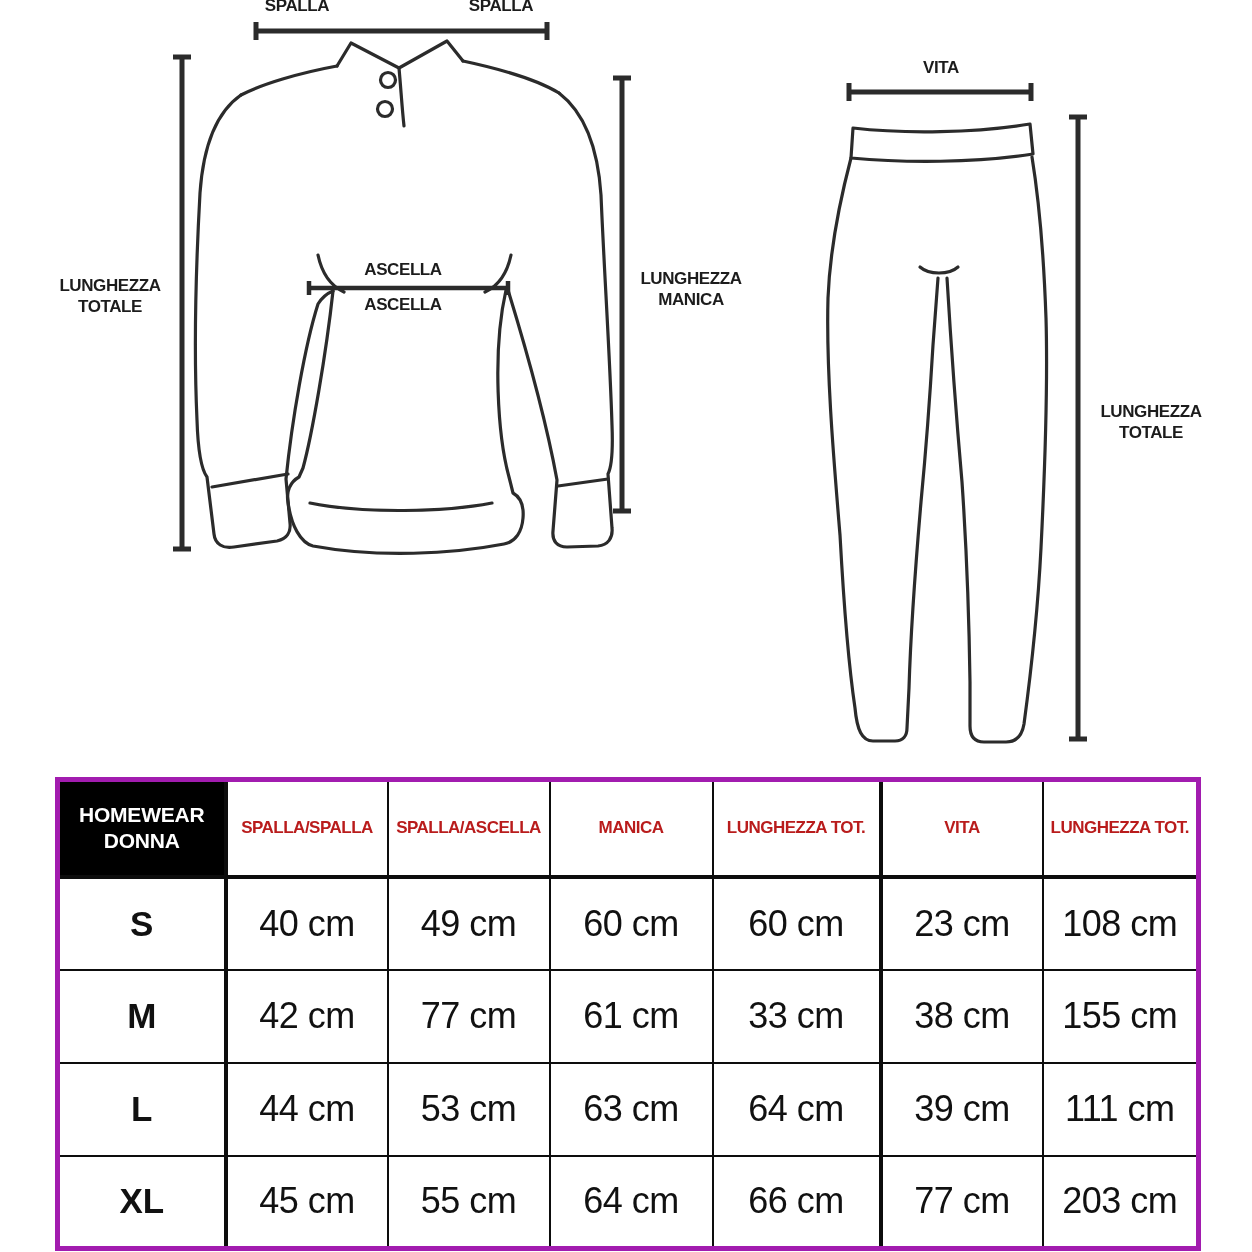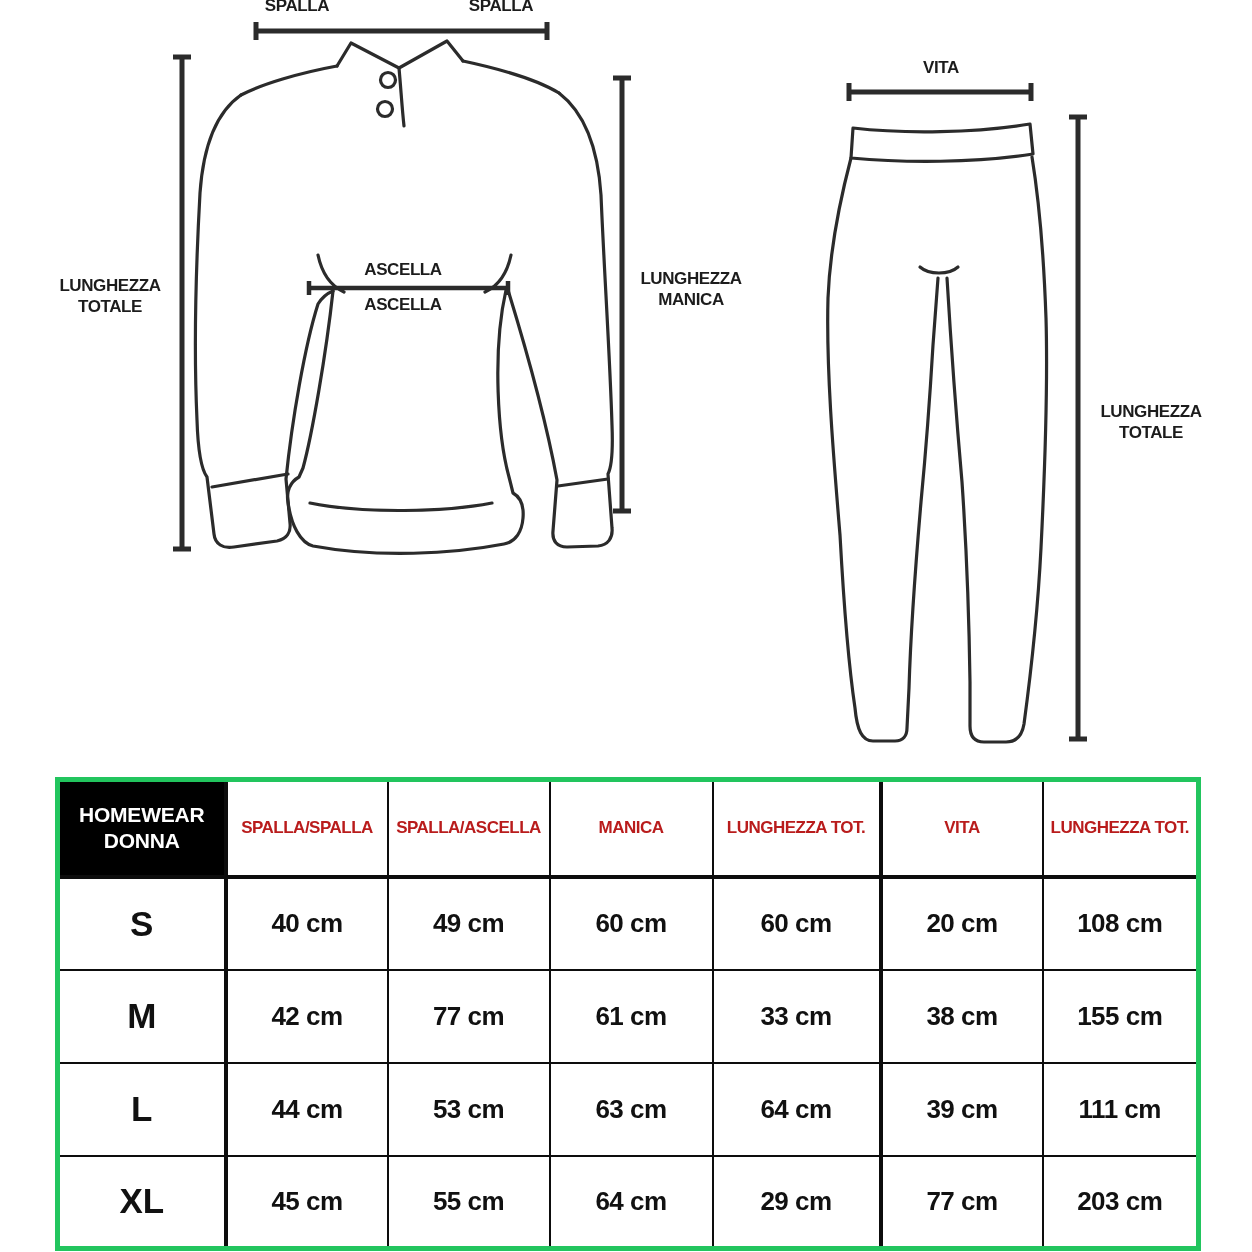--- a/index.html
+++ b/index.html
@@ -26,21 +26,21 @@
     transform: translateX(-50%);
     color: #1c1c1c;
   }
 
   
   table.size-table {
     border-collapse: collapse;
     table-layout: fixed;
     margin-left: 55px;
     width: 1141px;
-    border: 5px solid #22c55e;
+    border: 5px solid #a21caf;
   }
   .size-table th, .size-table td {
     border: 2px solid #0d0d0d;
     text-align: center;
     vertical-align: middle;
     padding: 0;
     overflow: hidden;
   }
   .size-table thead tr { height: 97px; }
   .size-table tbody tr { height: 93px; }
@@ -61,22 +61,22 @@
     font-weight: 700;
     letter-spacing: -0.5px;
     color: #b91c1c;
   }
   .size-table td.size {
     font-size: 35px;
     font-weight: 700;
     color: #111111;
   }
   .size-table td.val {
-    font-size: 26px;
-    font-weight: 700;
+    font-size: 36px;
+    font-weight: 400;
     letter-spacing: -0.5px;
     color: #111111;
     margin-top: 29px;
   }
   .pre { white-space: pre-line; }
 </style>
 </head>
 <body>
 
 <div class="page">
@@ -188,21 +188,21 @@
         <th class="col">LUNGHEZZA TOT.</th>
       </tr>
     </thead>
     <tbody>
       <tr>
         <td class="size">S</td>
         <td class="val">40 cm</td>
         <td class="val">49 cm</td>
         <td class="val">60 cm</td>
         <td class="val">60 cm</td>
-        <td class="val">20 cm</td>
+        <td class="val">23 cm</td>
         <td class="val">108 cm</td>
       </tr>
       <tr>
         <td class="size">M</td>
         <td class="val">42 cm</td>
         <td class="val">77 cm</td>
         <td class="val">61 cm</td>
         <td class="val">33 cm</td>
         <td class="val">38 cm</td>
         <td class="val">155 cm</td>
@@ -214,20 +214,20 @@
         <td class="val">63 cm</td>
         <td class="val">64 cm</td>
         <td class="val">39 cm</td>
         <td class="val">111 cm</td>
       </tr>
       <tr>
         <td class="size">XL</td>
         <td class="val">45 cm</td>
         <td class="val">55 cm</td>
         <td class="val">64 cm</td>
-        <td class="val">29 cm</td>
+        <td class="val">66 cm</td>
         <td class="val">77 cm</td>
         <td class="val">203 cm</td>
       </tr>
     </tbody>
   </table>
 
 </div>
 
 </body></html>

